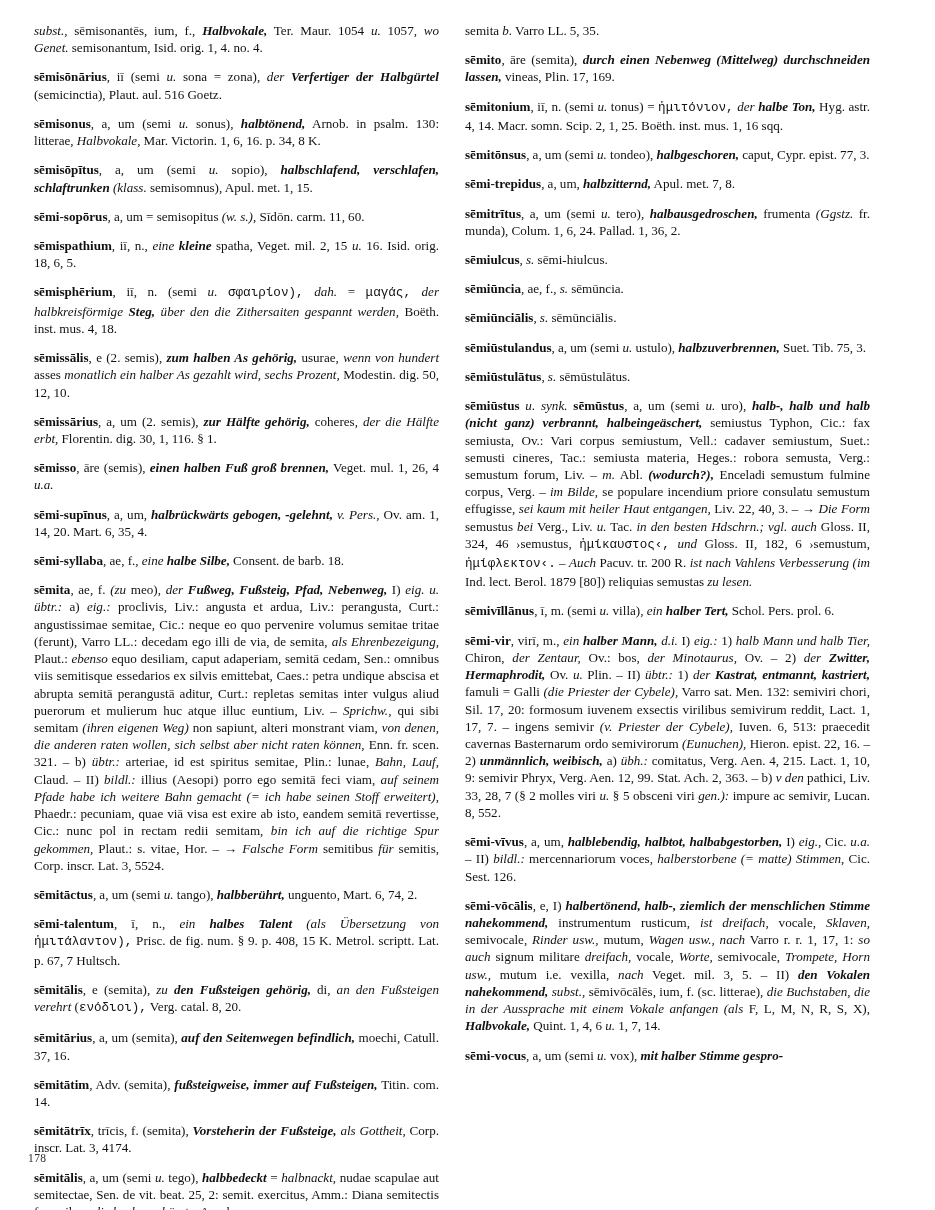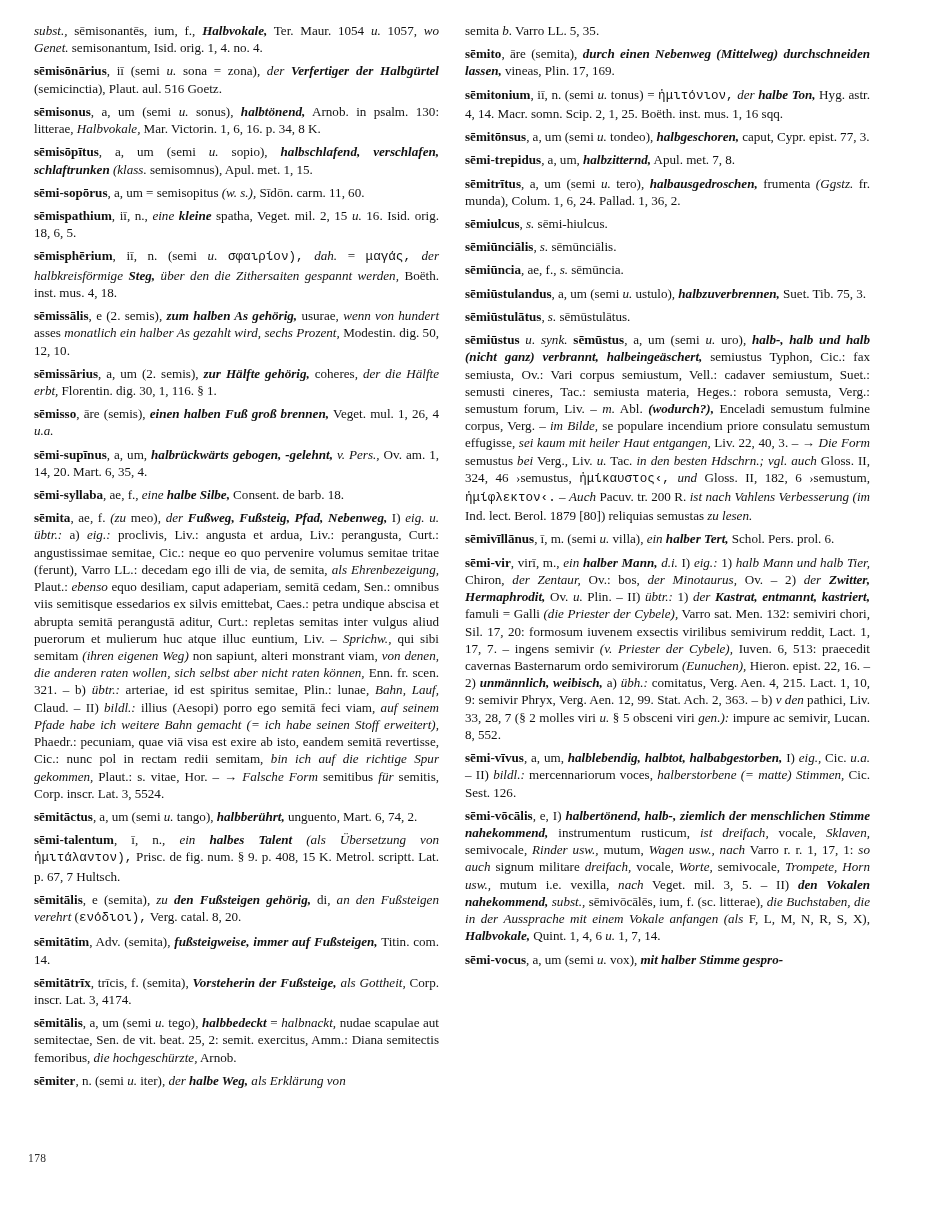--- a/index.html
+++ b/index.html
@@ -33,21 +33,21 @@
   .entry {
     font-size: 13.1px;
     line-height: 17.22px;
     text-align: justify;
     text-justify: inter-word;
     hyphens: manual;
     margin: 0;
     padding: 0;
     word-spacing: -0.1px;
   }
-  .entry + .entry { margin-top: 6px; }
+  .entry + .entry { margin-top: 12px; }
   
   .cont { text-indent: 0; }
   
   .hw {
     font-weight: bold;
   }
   .it { font-style: italic; }
   .bi { font-weight: bold; font-style: italic; }
   .gk { font-family: Liberation Mono, monospace; font-size: 12.6px; }
   .folio {
@@ -76,36 +76,37 @@
         <p class="entry"><span class="hw">sēmisphērium</span>, iī, n. (semi <span class="it">u.</span> <span class="gk">σφαιρίον),</span> <span class="it">dah.</span> = <span class="gk">μαγάς,</span> <span class="it">der halbkreisförmige</span> <span class="bi">Steg,</span> <span class="it">über den die Zithersaiten gespannt werden,</span> Boëth. inst. mus. 4, 18.</p>
         <p class="entry"><span class="hw">sēmissālis</span>, e (2. semis), <span class="bi">zum halben As gehörig,</span> usurae, <span class="it">wenn von hundert</span> asses <span class="it">monatlich ein halber As gezahlt wird, sechs Prozent,</span> Modestin. dig. 50, 12, 10.</p>
         <p class="entry"><span class="hw">sēmissārius</span>, a, um (2. semis), <span class="bi">zur Hälfte gehörig,</span> coheres, <span class="it">der die Hälfte erbt,</span> Florentin. dig. 30, 1, 116. § 1.</p>
         <p class="entry"><span class="hw">sēmisso</span>, āre (semis), <span class="bi">einen halben Fuß groß brennen,</span> Veget. mul. 1, 26, 4 <span class="it">u.a.</span></p>
         <p class="entry"><span class="hw">sēmi-supīnus</span>, a, um, <span class="bi">halbrückwärts gebogen, -gelehnt,</span> <span class="it">v. Pers.,</span> Ov. am. 1, 14, 20. Mart. 6, 35, 4.</p>
         <p class="entry"><span class="hw">sēmi-syllaba</span>, ae, f., <span class="it">eine</span> <span class="bi">halbe Silbe,</span> Consent. de barb. 18.</p>
         <p class="entry"><span class="hw">sēmita</span>, ae, f. <span class="it">(zu</span> meo), <span class="it">der</span> <span class="bi">Fußweg, Fußsteig, Pfad, Nebenweg,</span> I) <span class="it">eig. u. übtr.:</span> a) <span class="it">eig.:</span> proclivis, Liv.: angusta et ardua, Liv.: perangusta, Curt.: angustissimae semitae, Cic.: neque eo quo pervenire volumus semitae tritae (ferunt), Varro LL.: decedam ego illi de via, de semita, <span class="it">als Ehrenbezeigung,</span> Plaut.: <span class="it">ebenso</span> equo desiliam, caput adaperiam, semitā cedam, Sen.: omnibus viis semitisque essedarios ex silvis emittebat, Caes.: petra undique abscisa et abrupta semitā perangustā aditur, Curt.: repletas semitas inter vulgus aliud puerorum et mulierum huc atque illuc euntium, Liv. – <span class="it">Sprichw.,</span> qui sibi semitam <span class="it">(ihren eigenen Weg)</span> non sapiunt, alteri monstrant viam, <span class="it">von denen, die anderen raten wollen, sich selbst aber nicht raten können,</span> Enn. fr. scen. 321. – b) <span class="it">übtr.:</span> arteriae, id est spiritus semitae, Plin.: lunae, <span class="it">Bahn, Lauf,</span> Claud. – II) <span class="it">bildl.:</span> illius (Aesopi) porro ego semitā feci viam, <span class="it">auf seinem Pfade habe ich weitere Bahn gemacht (= ich habe seinen Stoff erweitert),</span> Phaedr.: pecuniam, quae viā visa est exire ab isto, eandem semitā revertisse, Cic.: nunc pol in rectam redii semitam, <span class="it">bin ich auf die richtige Spur gekommen,</span> Plaut.: s. vitae, Hor. – → <span class="it">Falsche Form</span> semitibus <span class="it">für</span> semitis, Corp. inscr. Lat. 3, 5524.</p>
         <p class="entry"><span class="hw">sēmitāctus</span>, a, um (semi <span class="it">u.</span> tango), <span class="bi">halbberührt,</span> unguento, Mart. 6, 74, 2.</p>
         <p class="entry"><span class="hw">sēmi-talentum</span>, ī, n., <span class="it">ein</span> <span class="bi">halbes Talent</span> <span class="it">(als Übersetzung von</span> <span class="gk">ἡμιτάλαντον),</span> Prisc. de fig. num. § 9. p. 408, 15 K. Metrol. scriptt. Lat. p. 67, 7 Hultsch.</p>
         <p class="entry"><span class="hw">sēmitālis</span>, e (semita), <span class="it">zu</span> <span class="bi">den Fußsteigen gehörig,</span> di, <span class="it">an den Fußsteigen verehrt</span> (<span class="gk">ενόδιοι),</span> Verg. catal. 8, 20.</p>
+        <p class="entry"><span class="hw">sēmitārius</span>, a, um (semita), <span class="bi">auf den Seitenwegen befindlich,</span> moechi, Catull. 37, 16.</p>
         <p class="entry"><span class="hw">sēmitātim</span>, Adv. (semita), <span class="bi">fußsteigweise, immer auf Fußsteigen,</span> Titin. com. 14.</p>
         <p class="entry"><span class="hw">sēmitātrīx</span>, trīcis, f. (semita), <span class="bi">Vorsteherin der Fußsteige,</span> <span class="it">als Gottheit,</span> Corp. inscr. Lat. 3, 4174.</p>
         <p class="entry"><span class="hw">sēmitālis</span>, a, um (semi <span class="it">u.</span> tego), <span class="bi">halbbedeckt</span> = <span class="it">halbnackt,</span> nudae scapulae aut semitectae, Sen. de vit. beat. 25, 2: semit. exercitus, Amm.: Diana semitectis femoribus, <span class="it">die hochgeschürzte,</span> Arnob.</p>
         <p class="entry"><span class="hw">sēmiter</span>, n. (semi <span class="it">u.</span> iter), <span class="it">der</span> <span class="bi">halbe Weg,</span> <span class="it">als Erklärung von</span></p>
       </div>
 
     <div class="column" id="col-right">
         <p class="entry cont">semita <span class="it">b.</span> Varro LL. 5, 35.</p>
         <p class="entry"><span class="hw">sēmito</span>, āre (semita), <span class="bi">durch einen Nebenweg (Mittelweg) durchschneiden lassen,</span> vineas, Plin. 17, 169.</p>
         <p class="entry"><span class="hw">sēmitonium</span>, iī, n. (semi <span class="it">u.</span> tonus) = <span class="gk">ἡμιτόνιον,</span> <span class="it">der</span> <span class="bi">halbe Ton,</span> Hyg. astr. 4, 14. Macr. somn. Scip. 2, 1, 25. Boëth. inst. mus. 1, 16 sqq.</p>
         <p class="entry"><span class="hw">sēmitōnsus</span>, a, um (semi <span class="it">u.</span> tondeo), <span class="bi">halbgeschoren,</span> caput, Cypr. epist. 77, 3.</p>
         <p class="entry"><span class="hw">sēmi-trepidus</span>, a, um, <span class="bi">halbzitternd,</span> Apul. met. 7, 8.</p>
         <p class="entry"><span class="hw">sēmitrītus</span>, a, um (semi <span class="it">u.</span> tero), <span class="bi">halbausgedroschen,</span> frumenta <span class="it">(Ggstz.</span> fr. munda), Colum. 1, 6, 24. Pallad. 1, 36, 2.</p>
         <p class="entry"><span class="hw">sēmiulcus</span>, <span class="it">s.</span> sēmi-hiulcus.</p>
+        <p class="entry"><span class="hw">sēmiūncia</span>, ae, f., <span class="it">s.</span> sēmūncia.</p>
         <p class="entry"><span class="hw">sēmiūnciālis</span>, <span class="it">s.</span> sēmūnciālis.</p>
-        <p class="entry"><span class="hw">sēmiūncia</span>, ae, f., <span class="it">s.</span> sēmūncia.</p>
         <p class="entry"><span class="hw">sēmiūstulandus</span>, a, um (semi <span class="it">u.</span> ustulo), <span class="bi">halbzuverbrennen,</span> Suet. Tib. 75, 3.</p>
         <p class="entry"><span class="hw">sēmiūstulātus</span>, <span class="it">s.</span> sēmūstulātus.</p>
         <p class="entry"><span class="hw">sēmiūstus</span> <span class="it">u. synk.</span> <span class="hw">sēmūstus</span>, a, um (semi <span class="it">u.</span> uro), <span class="bi">halb-, halb und halb (nicht ganz) verbrannt, halbeingeäschert,</span> semiustus Typhon, Cic.: fax semiusta, Ov.: Vari corpus semiustum, Vell.: cadaver semiustum, Suet.: semusti cineres, Tac.: semiusta materia, Heges.: robora semusta, Verg.: semustum forum, Liv. – <span class="it">m.</span> Abl. <span class="bi">(wodurch?),</span> Enceladi semustum fulmine corpus, Verg. – <span class="it">im Bilde,</span> se populare incendium priore consulatu semustum effugisse, <span class="it">sei kaum mit heiler Haut entgangen,</span> Liv. 22, 40, 3. – → <span class="it">Die Form</span> semustus <span class="it">bei</span> Verg., Liv. <span class="it">u.</span> Tac. <span class="it">in den besten Hdschrn.; vgl. auch</span> Gloss. II, 324, 46 ›semustus, <span class="gk">ἡμίκαυστος‹,</span> <span class="it">und</span> Gloss. II, 182, 6 ›semustum, <span class="gk">ἡμίφλεκτον‹.</span> – <span class="it">Auch</span> Pacuv. tr. 200 R. <span class="it">ist nach Vahlens Verbesserung (im</span> Ind. lect. Berol. 1879 [80]) reliquias semustas <span class="it">zu lesen.</span></p>
         <p class="entry"><span class="hw">sēmivīllānus</span>, ī, m. (semi <span class="it">u.</span> villa), <span class="it">ein</span> <span class="bi">halber Tert,</span> Schol. Pers. prol. 6.</p>
         <p class="entry"><span class="hw">sēmi-vir</span>, virī, m., <span class="it">ein</span> <span class="bi">halber Mann,</span> <span class="it">d.i.</span> I) <span class="it">eig.:</span> 1) <span class="it">halb Mann und halb Tier,</span> Chiron, <span class="it">der Zentaur,</span> Ov.: bos, <span class="it">der Minotaurus,</span> Ov. – 2) <span class="it">der</span> <span class="bi">Zwitter, Hermaphrodit,</span> Ov. <span class="it">u.</span> Plin. – II) <span class="it">übtr.:</span> 1) <span class="it">der</span> <span class="bi">Kastrat, entmannt, kastriert,</span> famuli = Galli <span class="it">(die Priester der Cybele),</span> Varro sat. Men. 132: semiviri chori, Sil. 17, 20: formosum iuvenem exsectis virilibus semivirum reddit, Lact. 1, 17, 7. – ingens semivir <span class="it">(v. Priester der Cybele),</span> Iuven. 6, 513: praecedit cavernas Basternarum ordo semivirorum <span class="it">(Eunuchen),</span> Hieron. epist. 22, 16. – 2) <span class="bi">unmännlich, weibisch,</span> a) <span class="it">übh.:</span> comitatus, Verg. Aen. 4, 215. Lact. 1, 10, 9: semivir Phryx, Verg. Aen. 12, 99. Stat. Ach. 2, 363. – b) <span class="it">v den</span> pathici, Liv. 33, 28, 7 (§ 2 molles viri <span class="it">u.</span> § 5 obsceni viri <span class="it">gen.):</span> impure ac semivir, Lucan. 8, 552.</p>
         <p class="entry"><span class="hw">sēmi-vīvus</span>, a, um, <span class="bi">halblebendig, halbtot, halbabgestorben,</span> I) <span class="it">eig.,</span> Cic. <span class="it">u.a.</span> – II) <span class="it">bildl.:</span> mercennariorum voces, <span class="it">halberstorbene (= matte) Stimmen,</span> Cic. Sest. 126.</p>
         <p class="entry"><span class="hw">sēmi-vōcālis</span>, e, I) <span class="bi">halbertönend, halb-, ziemlich der menschlichen Stimme nahekommend,</span> instrumentum rusticum, <span class="it">ist dreifach,</span> vocale, <span class="it">Sklaven,</span> semivocale, <span class="it">Rinder usw.,</span> mutum, <span class="it">Wagen usw., nach</span> Varro r. r. 1, 17, 1: <span class="it">so auch</span> signum militare <span class="it">dreifach,</span> vocale, <span class="it">Worte,</span> semivocale, <span class="it">Trompete, Horn usw.,</span> mutum i.e. vexilla, <span class="it">nach</span> Veget. mil. 3, 5. – II) <span class="bi">den Vokalen nahekommend,</span> <span class="it">subst.,</span> sēmivōcālēs, ium, f. (sc. litterae), <span class="it">die Buchstaben, die in der Aussprache mit einem Vokale anfangen (als</span> F, L, M, N, R, S, X), <span class="bi">Halbvokale,</span> Quint. 1, 4, 6 <span class="it">u.</span> 1, 7, 14.</p>
         <p class="entry"><span class="hw">sēmi-vocus</span>, a, um (semi <span class="it">u.</span> vox), <span class="bi">mit halber Stimme gespro-</span></p>
       </div>
 

